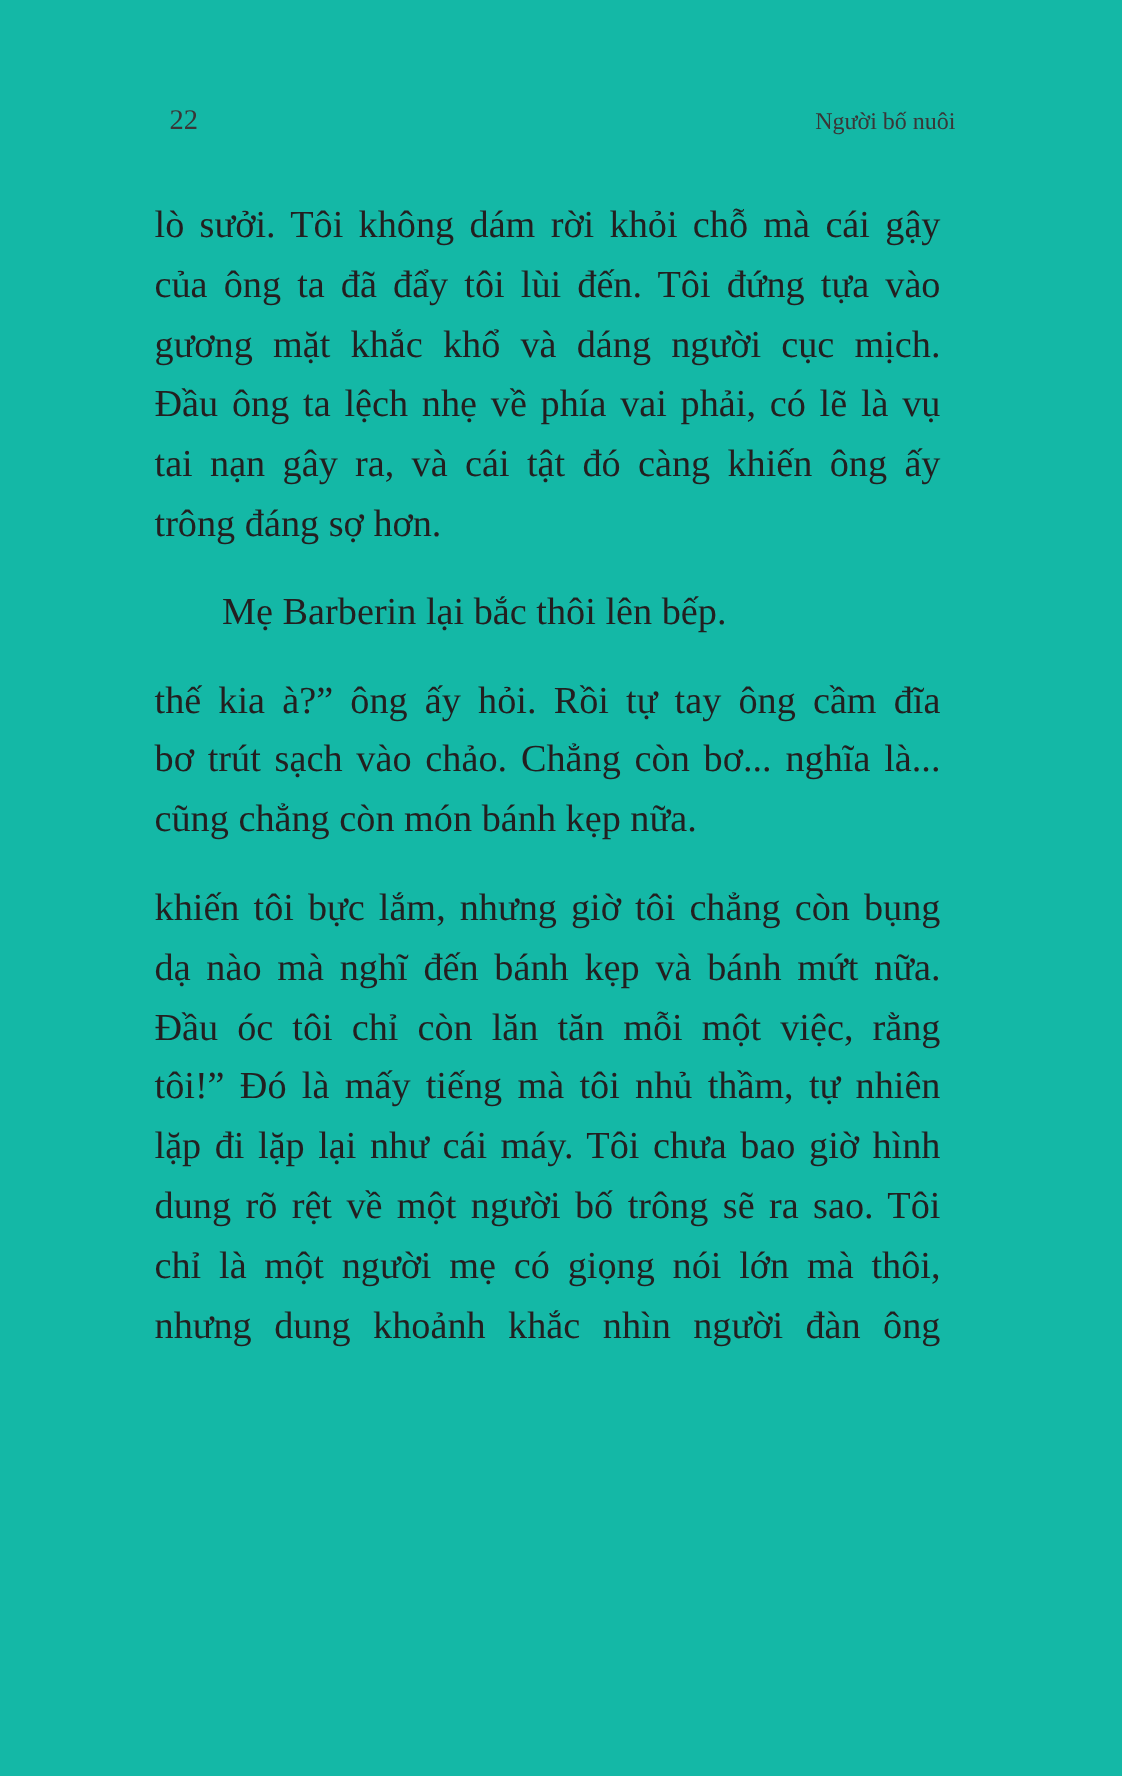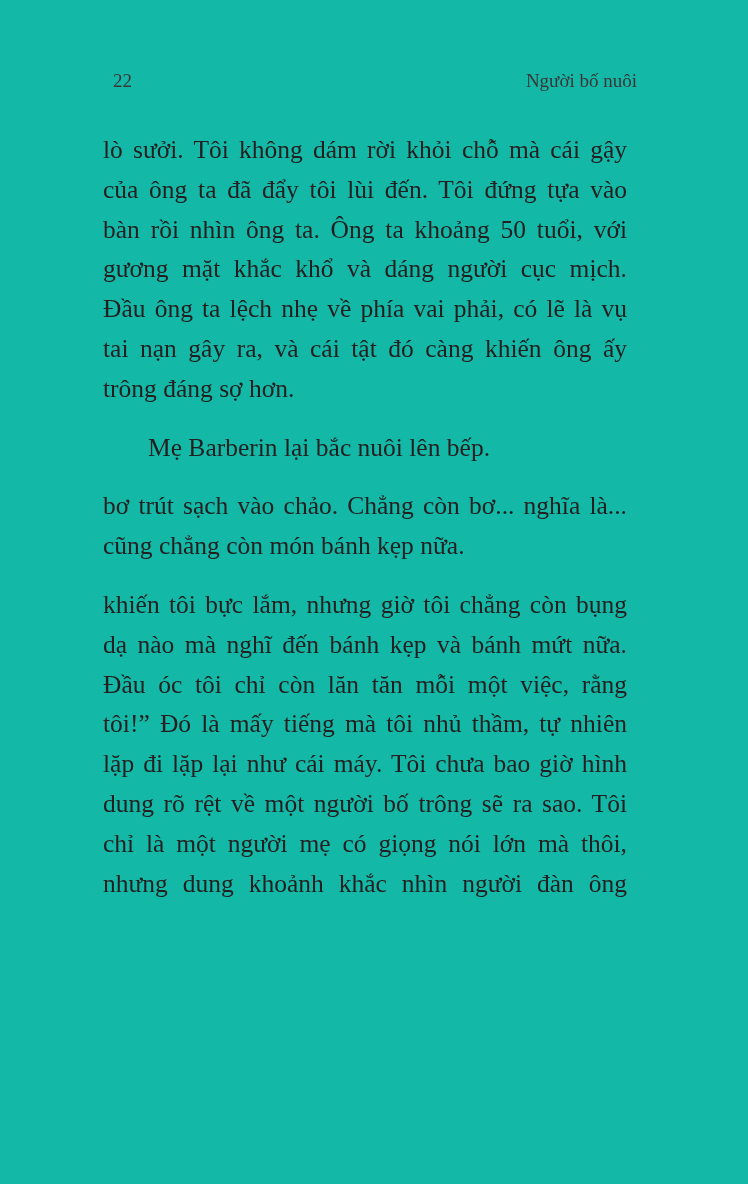--- a/index.html
+++ b/index.html
@@ -29,21 +29,21 @@
       height: 24px;
       display: flex;
       justify-content: space-between;
       align-items: baseline;
       color: #3a3637;
     }
     .page-number {
       font-size: 19px;
     }
     .running-title {
-      font-size: 19px;
+      font-size: 16px;
     }
     .body-text {
       position: absolute;
       left: 103px;
       top: 130px;
       width: 524px;
     }
     .para {
       margin: 0;
     }
@@ -75,34 +75,34 @@
   <div class="running-header">
     <span class="page-number">22</span>
     <span class="running-title">Người bố nuôi</span>
   </div>
 
   <div class="body-text">
 
     <div class="para">
       <span class="line">lò sưởi. Tôi không dám rời khỏi chỗ mà cái gậy</span>
       <span class="line">của ông ta đã đẩy tôi lùi đến. Tôi đứng tựa vào</span>
-      <span class="line">bàn rồi nhìn ông ta. Ông ta khoảng 50 tuổi, với</span>
       <span class="line">gương mặt khắc khổ và dáng người cục mịch.</span>
       <span class="line">Đầu ông ta lệch nhẹ về phía vai phải, có lẽ là vụ</span>
       <span class="line">tai nạn gây ra, và cái tật đó càng khiến ông ấy</span>
       <span class="line last">trông đáng sợ hơn.</span>
     </div>
     <div class="para-gap"></div>
 
     <div class="para">
-      <span class="line indent last">Mẹ Barberin lại bắc nuôi lên bếp.</span>
+      <span class="line indent last">Mẹ Barberin lại bắc thôi lên bếp.</span>
     </div>
     <div class="para-gap"></div>
 
     <div class="para">
+      <span class="line">thế kia à?” ông ấy hỏi. Rồi tự tay ông cầm đĩa</span>
       <span class="line">bơ trút sạch vào chảo. Chẳng còn bơ... nghĩa là...</span>
       <span class="line last">cũng chẳng còn món bánh kẹp nữa.</span>
     </div>
     <div class="para-gap"></div>
 
     <div class="para">
       <span class="line">khiến tôi bực lắm, nhưng giờ tôi chẳng còn bụng</span>
       <span class="line">dạ nào mà nghĩ đến bánh kẹp và bánh mứt nữa.</span>
       <span class="line">Đầu óc tôi chỉ còn lăn tăn mỗi một việc, rằng</span>
       <span class="line">tôi!” Đó là mấy tiếng mà tôi nhủ thầm, tự nhiên</span>

